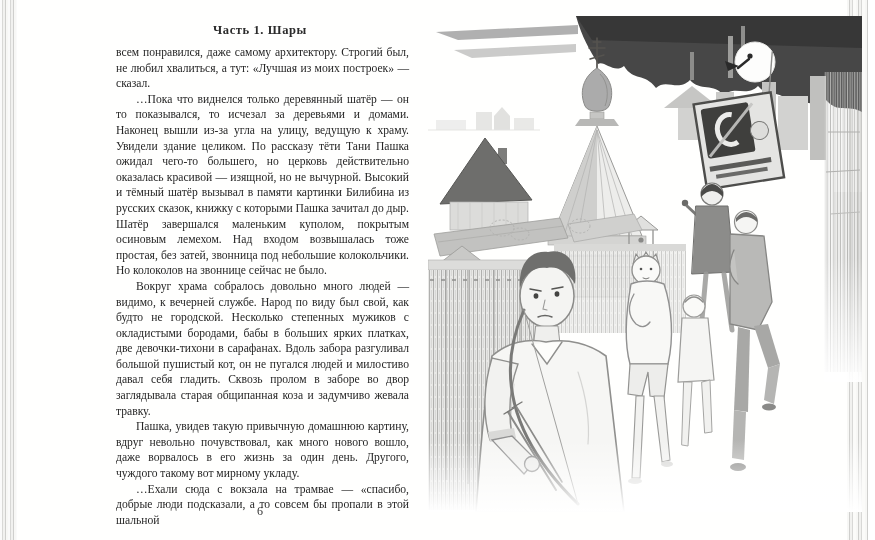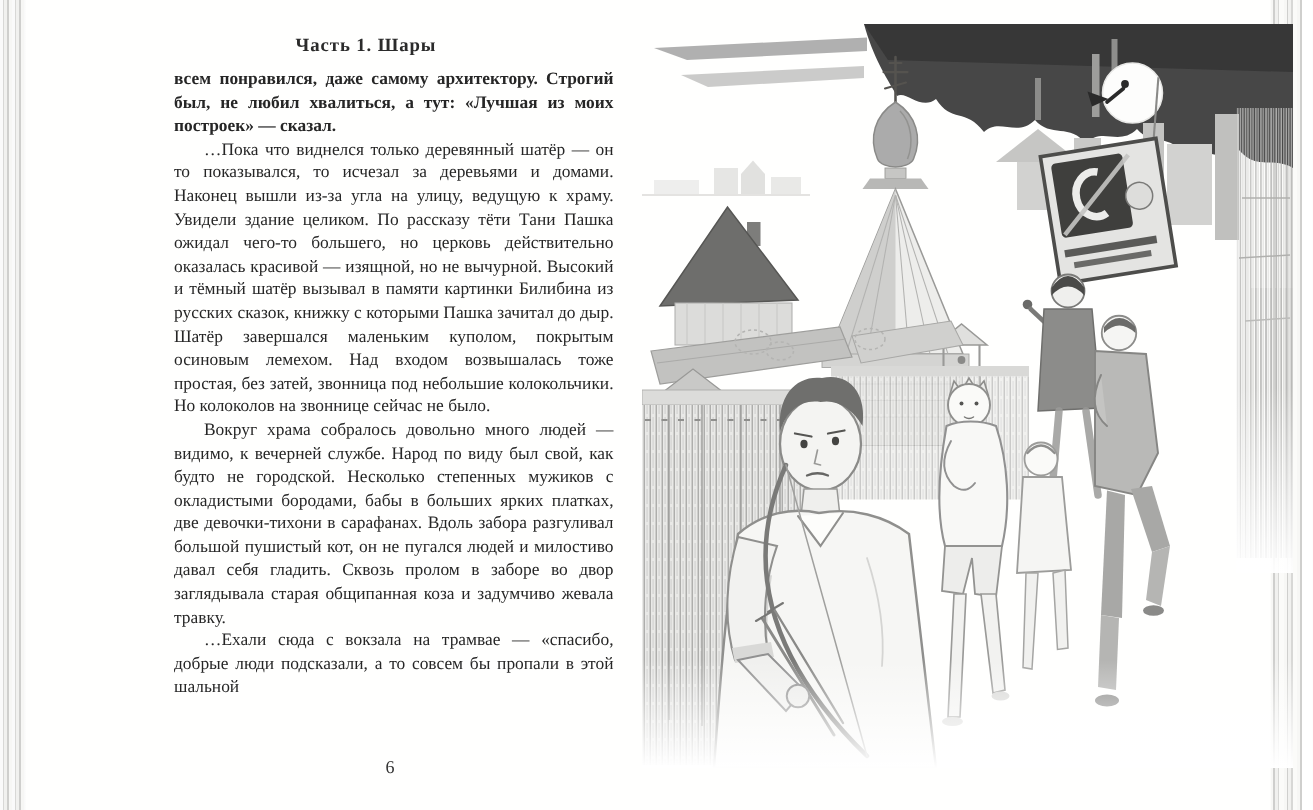--- a/index.html
+++ b/index.html
@@ -7,46 +7,47 @@
        font-family:"Liberation Serif","DejaVu Serif",serif;}
   .scene{position:relative;width:875px;height:540px;background:#fefefd;}
   
   .edge{position:absolute;top:0;bottom:0;}
   .edge-left{left:0;width:17px;
     background:repeating-linear-gradient(90deg,#fafafa 0 2px,#d8d8d6 2px 3px,#f1f1ef 3px 5px,#cfcfcd 5px 6px,#f7f7f5 6px 8px);}
   .edge-right{left:847px;width:21px;
     background:repeating-linear-gradient(90deg,#f7f7f5 0 2px,#cfcfcd 2px 3px,#f1f1ef 3px 5px,#d8d8d6 5px 6px,#fbfbf9 6px 9px);}
   .edge-right-blank{left:868px;width:7px;background:#ffffff;}
   .page{position:absolute;left:17px;top:0;width:830px;height:540px;background:#fffffe;}
-  .running-header{position:absolute;left:94px;top:23px;width:300px;text-align:center;
+  .running-header{position:absolute;left:110px;top:23px;width:300px;text-align:center;
     font-weight:bold;font-size:12.5px;letter-spacing:.6px;color:#2b2b2b;}
   .text-col{position:absolute;left:116px;top:45px;width:293px;
     font-size:11.6px;line-height:15.6px;text-align:justify;color:#262626;
     hyphens:auto;-webkit-hyphens:auto;}
   .text-col p{margin:0;text-indent:20px;}
-  .text-col p.no-indent{text-indent:0;font-weight:bold;}
+  .text-col p.no-indent{text-indent:0;}
   .folio{position:absolute;left:110px;top:504px;width:300px;text-align:center;
     font-size:12px;color:#333;}
   .illus{position:absolute;left:428px;top:12px;width:434px;height:500px;}
 </style>
 </head>
 <body>
 
 <div class="scene">
   <div class="page"></div>
   <div class="edge edge-left"></div>
   <div class="edge edge-right"></div>
   <div class="edge edge-right-blank"></div>
 
   <div class="running-header">Часть 1. Шары</div>
 
   <div class="text-col">
     <p class="no-indent">всем понравился, даже самому архитектору. Строгий был, не любил хвалиться, а тут: «Лучшая из моих построек» — сказал.</p>
     <p>…Пока что виднелся только деревянный шатёр — он то показывался, то исчезал за деревьями и домами. Наконец вышли из-за угла на улицу, ведущую к храму. Увидели здание целиком. По рассказу тёти Тани Пашка ожидал чего-то большего, но церковь действительно оказалась красивой — изящной, но не вычурной. Высокий и тёмный шатёр вызывал в памяти картинки Билибина из русских сказок, книжку с которыми Пашка зачитал до дыр. Шатёр завершался маленьким куполом, покрытым осиновым лемехом. Над входом возвышалась тоже простая, без затей, звонница под небольшие колокольчики. Но колоколов на звоннице сейчас не было.</p>
     <p>Вокруг храма собралось довольно много людей — видимо, к вечерней службе. Народ по виду был свой, как будто не городской. Несколько степенных мужиков с окладистыми бородами, бабы в больших ярких платках, две девочки-тихони в сарафанах. Вдоль забора разгуливал большой пушистый кот, он не пугался людей и милостиво давал себя гладить. Сквозь пролом в заборе во двор заглядывала старая общипанная коза и задумчиво жевала травку.</p>
+    <p>Пашка, увидев такую привычную домашнюю картину, вдруг невольно почувствовал, как много нового вошло, даже ворвалось в его жизнь за один день. Другого, чуждого такому вот мирному укладу.</p>
     <p>…Ехали сюда с вокзала на трамвае — «спасибо, добрые люди подсказали, а то совсем бы пропали в этой шальной</p>
   </div>
 
   <div class="folio">6</div>
 
   <svg class="illus" viewBox="0 0 434 500" role="img">
     <defs>
       <pattern id="fenceHatch" width="4" height="12" patternUnits="userSpaceOnUse">
         <rect width="4" height="12" fill="#e9e9e7"></rect>
         <line x1="1.5" y1="0" x2="1.5" y2="12" stroke="#a9a9a7" stroke-width="0.9"></line>

